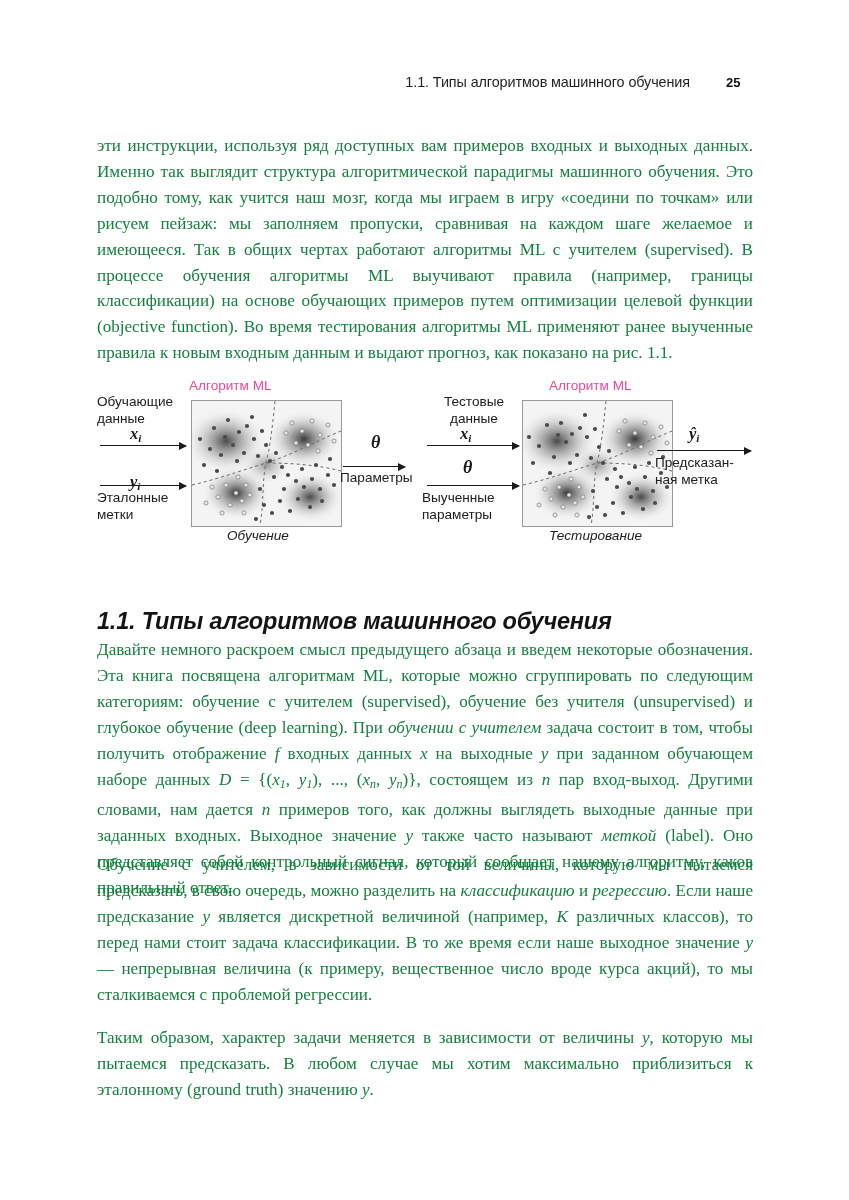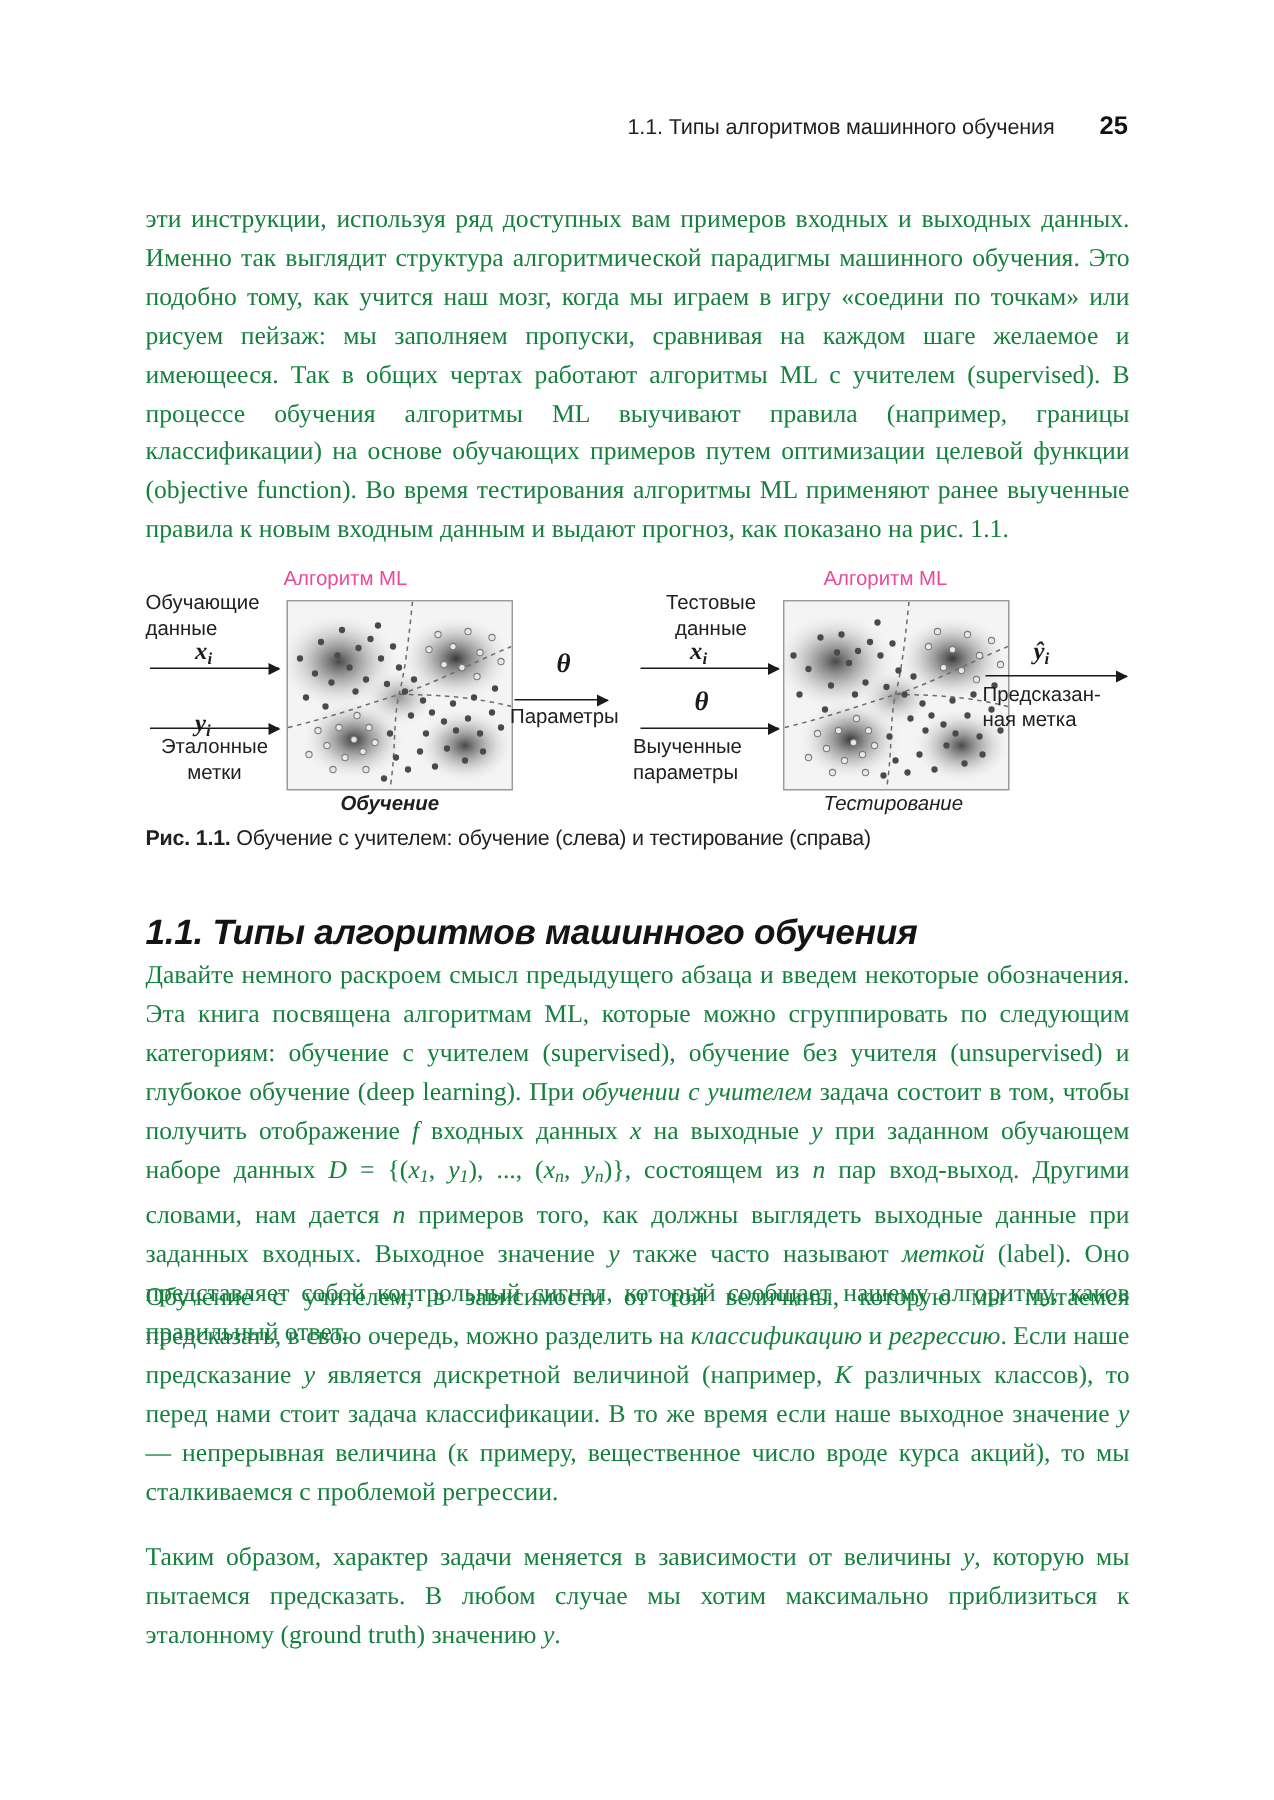--- a/index.html
+++ b/index.html
@@ -34,26 +34,25 @@
     align-items: baseline;
     justify-content: flex-end;
     font-family: "Liberation Sans", sans-serif;
   }
   .running-head .rh-title {
     font-size: 14.4px;
     color: #231f20;
     letter-spacing: -0.1px;
   }
   .running-head .rh-page {
-    font-size: 17px;
+    font-size: 13px;
     font-weight: bold;
     color: #111;
-    margin-left: 23px;
+    margin-left: 36px;
     min-width: 26px;
-    text-align: right;
   }
 
   
   .body-col {
     position: absolute;
     left: 97px;
     width: 656px;
   }
   p.para {
     margin: 0;
@@ -187,21 +186,21 @@
 
     <div class="fig-label" style="left:0px; top:16px; width:92px; text-align:left;">Обучающие
 данные</div>
 
     <div class="arrow" style="left:3px; top:67px; width:86px;"></div>
     <div class="fig-math" style="left:33px; top:46px;"><span>x</span><span class="sb">i</span></div>
 
     <div class="fig-math" style="left:33px; top:94px;"><span>y</span><span class="sb">i</span></div>
     <div class="arrow" style="left:3px; top:107px; width:86px;"></div>
 
-    <div class="fig-label" style="left:0px; top:112px; width:92px; text-align:center;">Эталонные
+    <div class="fig-label" style="left:0px; top:112px; width:92px; text-align:left;">Эталонные
 метки</div>
 
     <div class="scatter" style="left:94px; top:22px; width:149px; height:125px;">
       <svg width="149" height="125" viewBox="0 0 149 125" xmlns="http://www.w3.org/2000/svg" aria-hidden="true">
         <defs>
           <radialGradient id="gA" cx="50%" cy="50%" r="50%">
             <stop offset="0%" stop-color="#3a3a3a" stop-opacity="0.92"></stop>
             <stop offset="45%" stop-color="#8a8a8a" stop-opacity="0.5"></stop>
             <stop offset="100%" stop-color="#ffffff" stop-opacity="0"></stop>
           </radialGradient>
@@ -286,21 +285,21 @@
             <circle cx="20" cy="86" r="2.1"></circle>
             <circle cx="30" cy="112" r="2.1"></circle>
           <circle cx="46" cy="76" r="2.1"></circle>
             <circle cx="58" cy="94" r="2.1"></circle>
             <circle cx="14" cy="102" r="2.1"></circle>
           <circle cx="52" cy="112" r="2.1"></circle>
         </g>
       </svg>
     </div>
 
-    <div class="fig-caption-inner" style="left:130px; top:150px;font-weight:bold;">Обучение</div>
+    <div class="fig-caption-inner" style="left:130px; top:150px;">Обучение</div>
 
     <div class="fig-math" style="left:274px; top:54px; font-size:18px;">θ</div>
     <div class="arrow" style="left:246px; top:88px; width:62px;"></div>
     <div class="fig-label" style="left:243px; top:92px;">Параметры</div>
 
     <div class="panel-title" style="left:452px; top:0px;">Алгоритм ML</div>
 
     <div class="fig-label" style="left:327px; top:16px; width:100px; text-align:center;">Тестовые
 данные</div>
 
@@ -410,23 +409,20 @@
     </div>
 
     <div class="fig-caption-inner" style="left:452px; top:150px;">Тестирование</div>
 
     <div class="fig-math" style="left:592px; top:46px;"><span>ŷ</span><span class="sb">i</span></div>
     <div class="arrow" style="left:560px; top:72px; width:94px;"></div>
     <div class="fig-label" style="left:558px; top:77px; width:100px; text-align:left;">Предсказан-
 ная метка</div>
   </div>
 
-  <div class="fig-caption">
-    <b>Рис. 1.1.</b><span> Обучение с учителем: обучение (слева) и тестирование (справа)</span>
-  </div>
 
   <h2 class="sec-heading">1.1. Типы алгоритмов машинного обучения</h2>
 
   <div class="body-col" id="para-2">
     <p class="para"><span>Давайте немного раскроем смысл предыдущего абзаца и введем некоторые обозначения. Эта книга посвящена алгоритмам ML, которые можно сгруппировать по следующим категориям: обучение с учителем (supervised), обучение без учителя (unsupervised) и глубокое обучение (deep learning). При </span><span class="it">обучении с учителем</span><span> задача состоит в том, чтобы получить отображение </span><span class="mi">f</span><span> входных данных </span><span class="mi">x</span><span> на выходные </span><span class="mi">y</span><span> при заданном обучающем наборе данных </span><span class="mi">D</span><span> = {(</span><span class="mi">x</span><span class="sub">1</span><span>, </span><span class="mi">y</span><span class="sub">1</span><span>), ..., (</span><span class="mi">x</span><span class="sub">n</span><span>, </span><span class="mi">y</span><span class="sub">n</span><span>)}, состоящем из </span><span class="mi">n</span><span> пар вход-выход. Другими словами, нам дается </span><span class="mi">n</span><span> примеров того, как должны выглядеть выходные данные при заданных входных. Выходное значение </span><span class="mi">y</span><span> также часто называют </span><span class="it">меткой</span><span> (label). Оно представляет собой контрольный сигнал, который сообщает нашему алгоритму, каков правильный ответ.</span></p>
   </div>
 
   <div class="body-col" id="para-3">
     <p class="para"><span>Обучение с учителем, в зависимости от той величины, которую мы пытаемся предсказать, в свою очередь, можно разделить на </span><span class="it">классификацию</span><span> и </span><span class="it">регрессию</span><span>. Если наше предсказание </span><span class="mi">y</span><span> является дискретной величиной (например, </span><span class="mi">K</span><span> различных классов), то перед нами стоит задача классификации. В то же время если наше выходное значение </span><span class="mi">y</span><span> — непрерывная величина (к примеру, вещественное число вроде курса акций), то мы сталкиваемся с проблемой регрессии.</span></p>
   </div>

